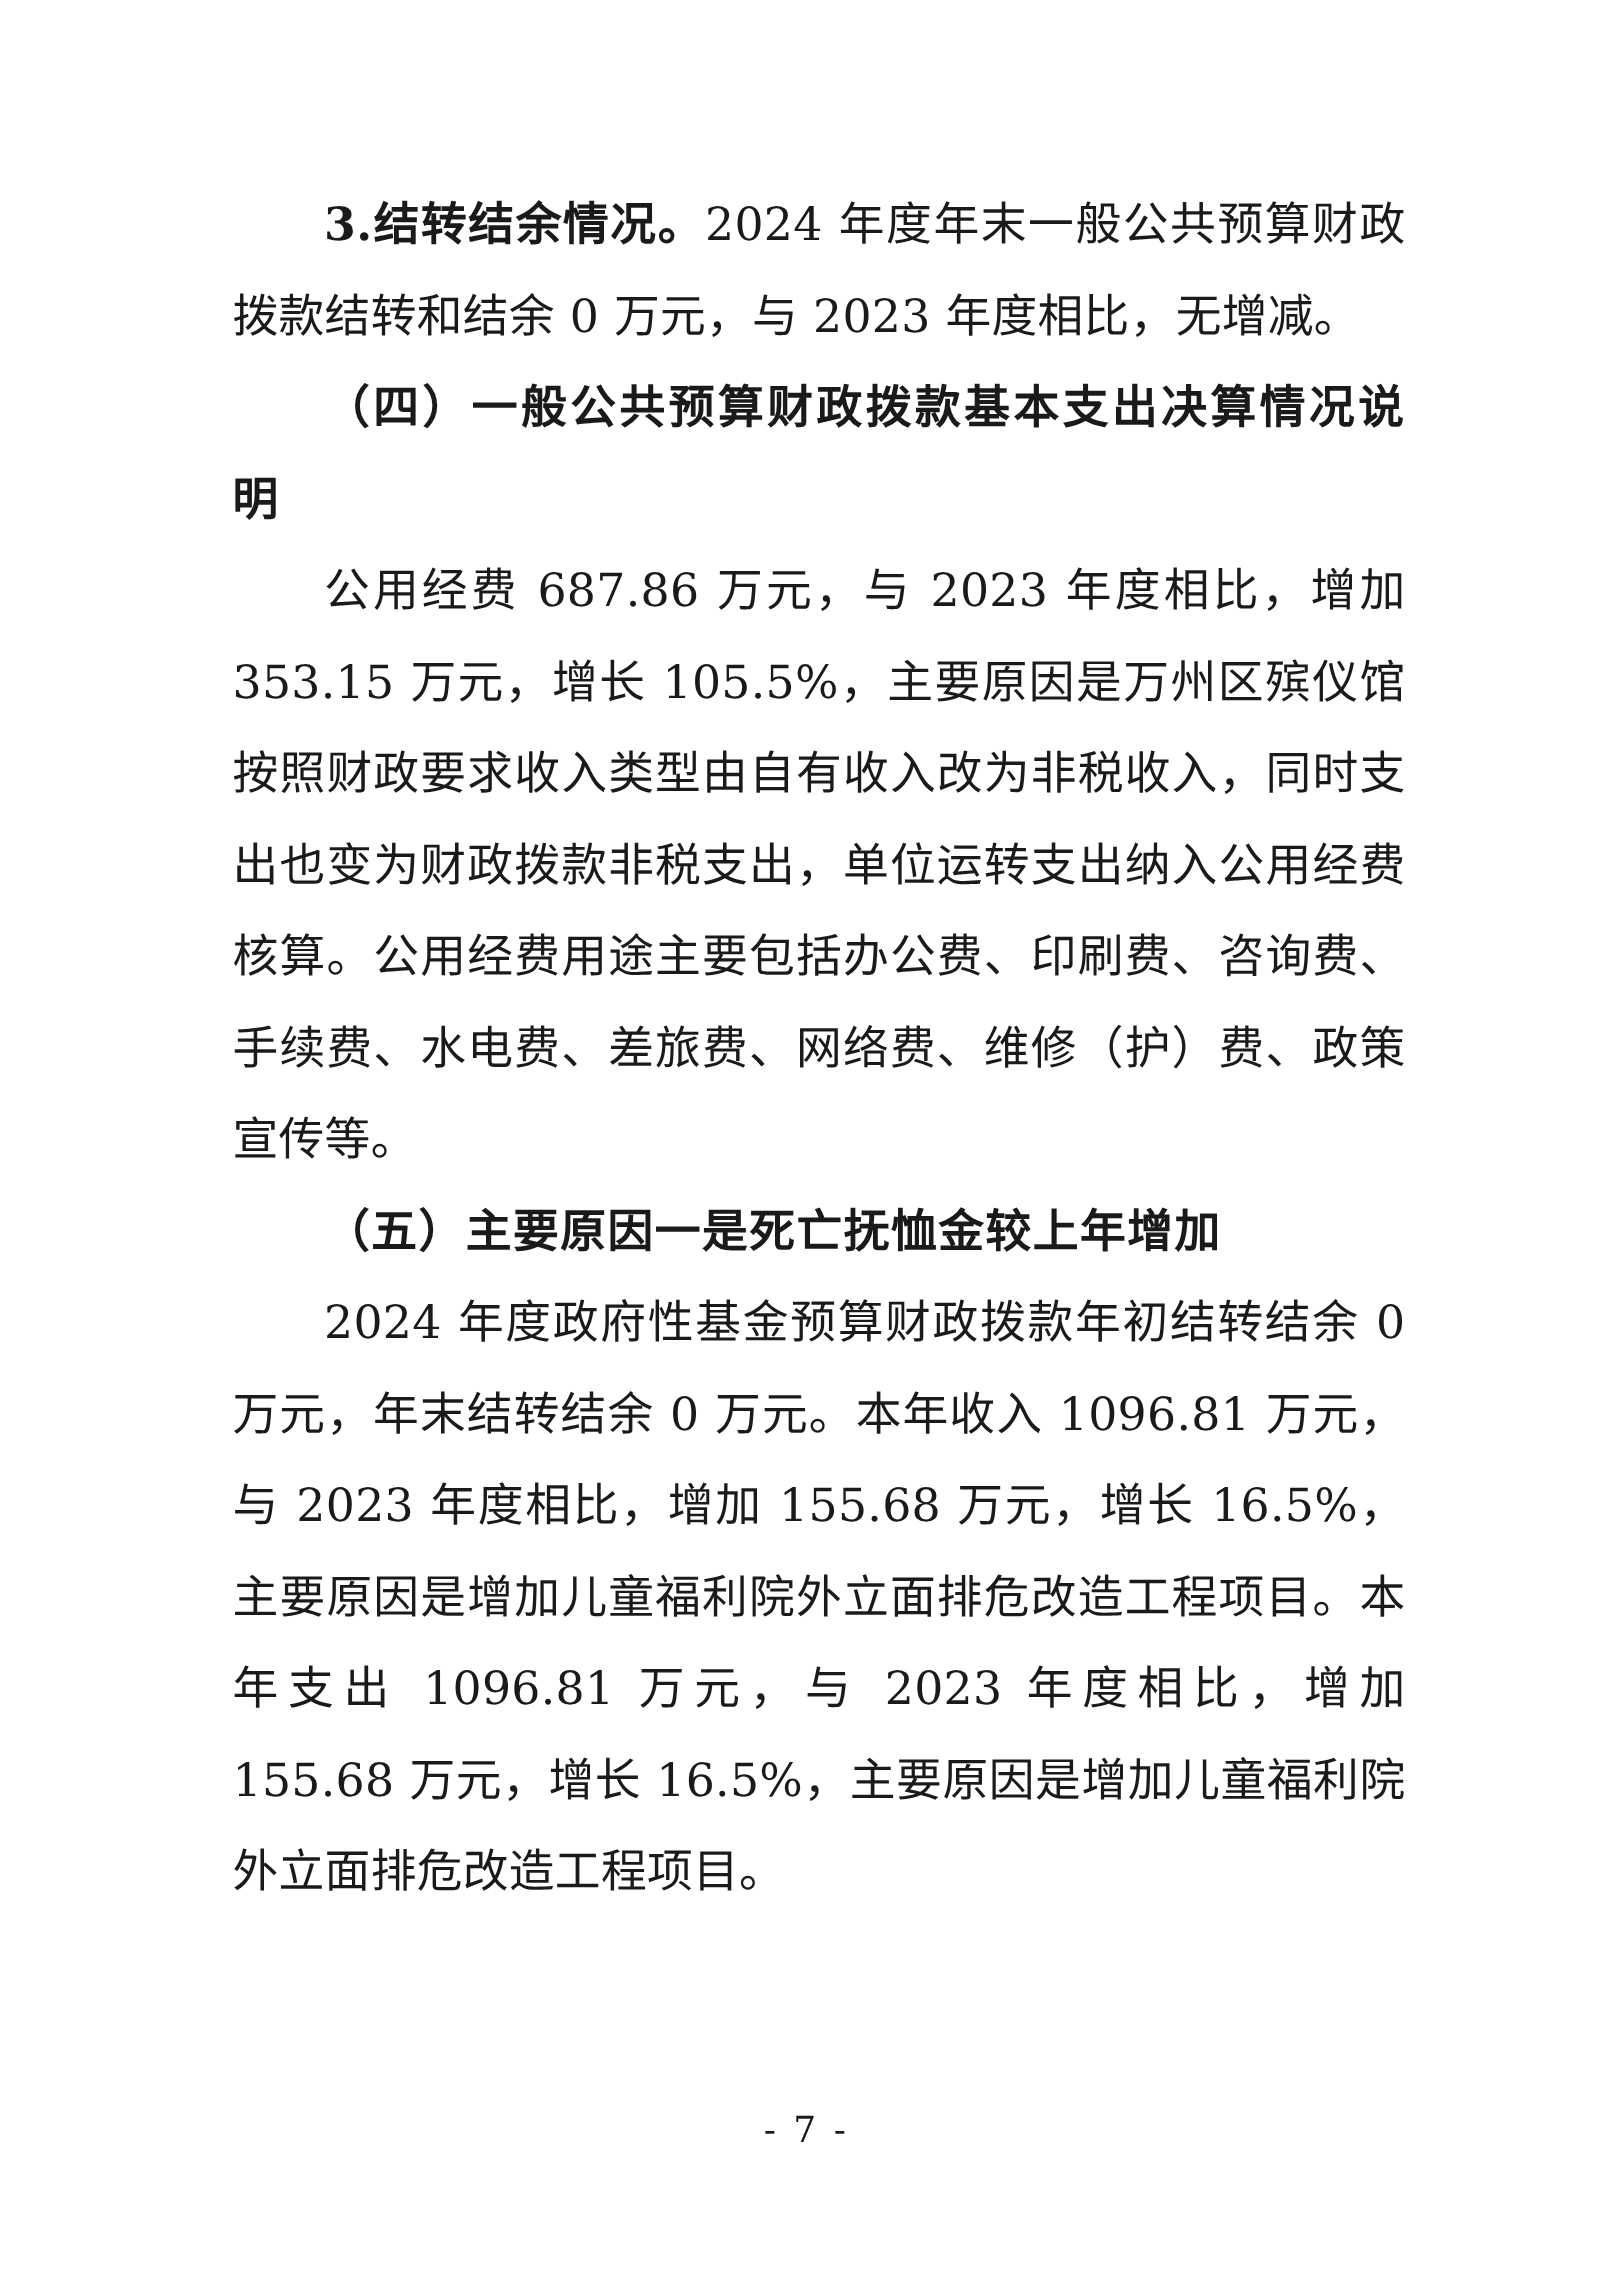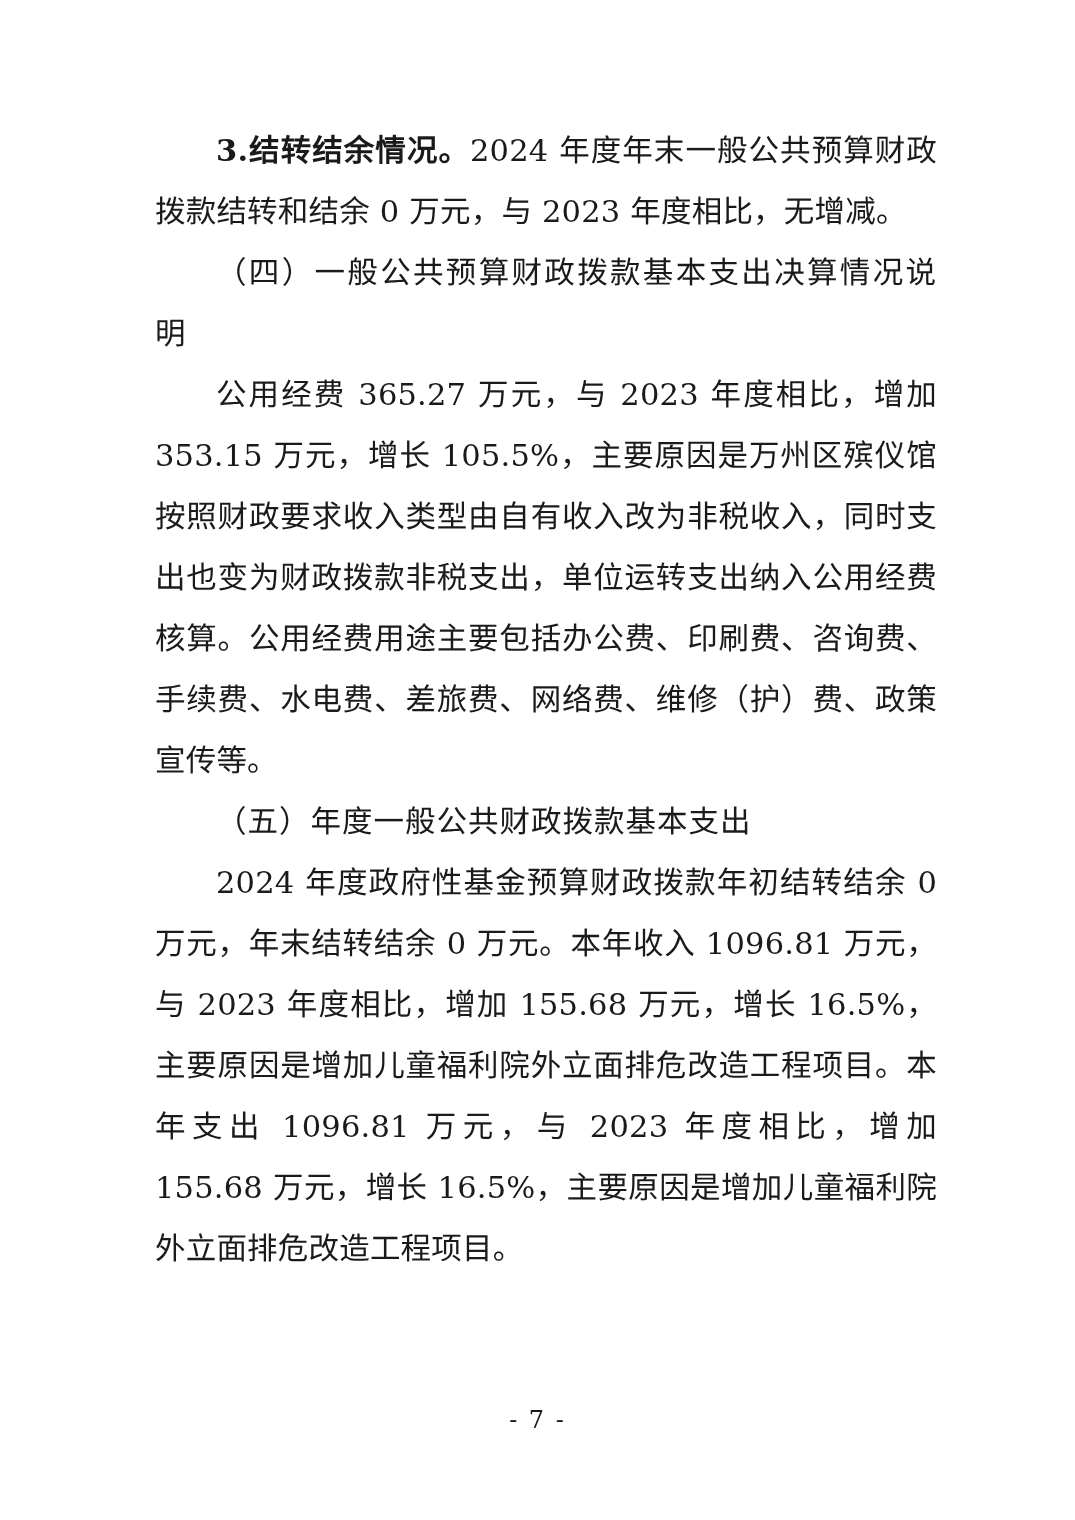--- a/index.html
+++ b/index.html
@@ -29,21 +29,21 @@
     line-height: 61px;
     text-align: justify;
     text-justify: inter-ideograph;
     letter-spacing: 0.2px;
   }
   p {
     margin: 0;
     text-indent: 2em;
   }
   .heading {
-    font-weight: normal;
+    font-weight: bold;
     text-indent: 2em;
     letter-spacing: 1px;
   }
   .run-bold {
     font-weight: bold;
   }
   .footer {
     position: absolute;
     left: 0;
     right: 0;
@@ -59,22 +59,22 @@
 <body>
 
 <div class="page">
   <div class="body-text">
 
     <p><span class="run-bold">3.结转结余情况。</span><span>2024 年度年末一般公共预算财政拨款结转和结余 0 万元，与 2023 年度相比，无增减。</span></p>
 
     <p class="heading">（四）一般公共预算财政拨款基本支出决算情况说明</p>
 
 
-    <p>公用经费 365.27 万元，与 2023 年度相比，增加 353.15 万元，增长 105.5%，主要原因是万州区殡仪馆按照财政要求收入类型由自有收入改为非税收入，同时支出也变为财政拨款非税支出，单位运转支出纳入公用经费核算。公用经费用途主要包括办公费、印刷费、咨询费、手续费、水电费、差旅费、网络费、维修（护）费、政策宣传等。</p>
+    <p>公用经费 687.86 万元，与 2023 年度相比，增加 353.15 万元，增长 105.5%，主要原因是万州区殡仪馆按照财政要求收入类型由自有收入改为非税收入，同时支出也变为财政拨款非税支出，单位运转支出纳入公用经费核算。公用经费用途主要包括办公费、印刷费、咨询费、手续费、水电费、差旅费、网络费、维修（护）费、政策宣传等。</p>
 
-    <p class="heading">（五）年度一般公共财政拨款基本支出</p>
+    <p class="heading">（五）主要原因一是死亡抚恤金较上年增加</p>
 
     <p>2024 年度政府性基金预算财政拨款年初结转结余 0 万元，年末结转结余 0 万元。本年收入 1096.81 万元，与 2023 年度相比，增加 155.68 万元，增长 16.5%，主要原因是增加儿童福利院外立面排危改造工程项目。本年支出 1096.81 万元，与 2023 年度相比，增加 155.68 万元，增长 16.5%，主要原因是增加儿童福利院外立面排危改造工程项目。</p>
 
   </div>
 </div>
 
 <div class="footer">- 7 -</div>
 
 </body></html>

